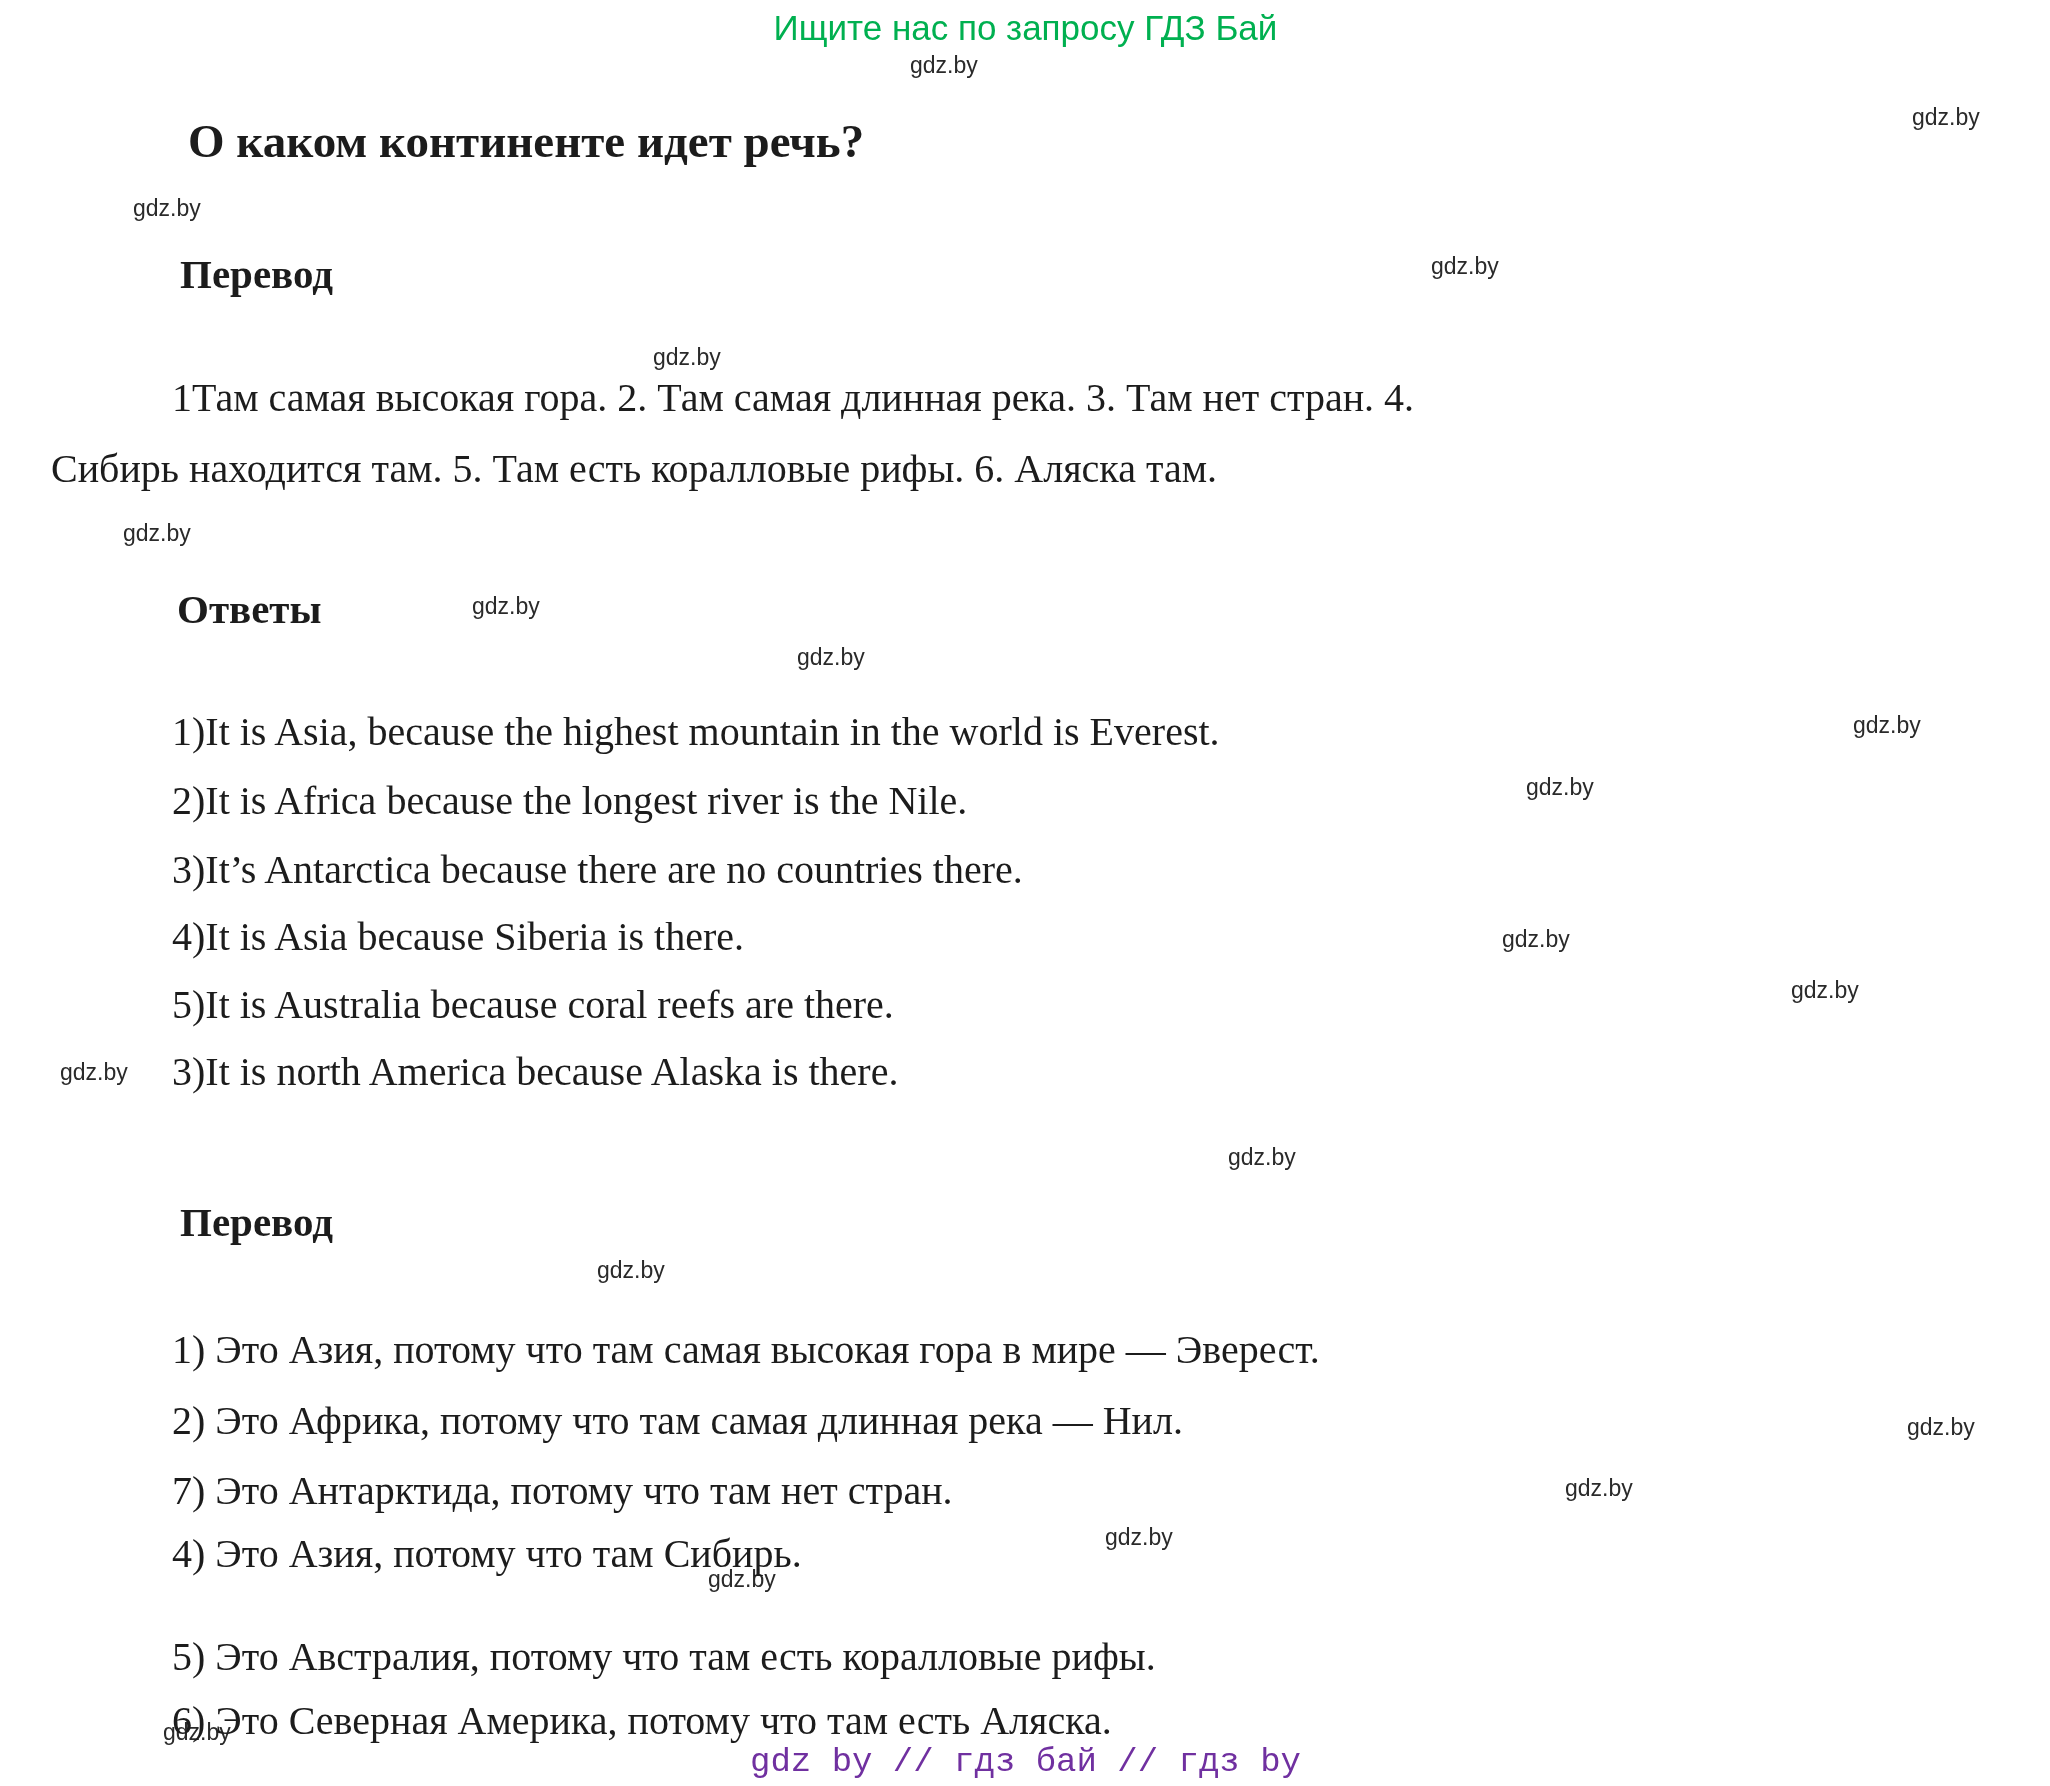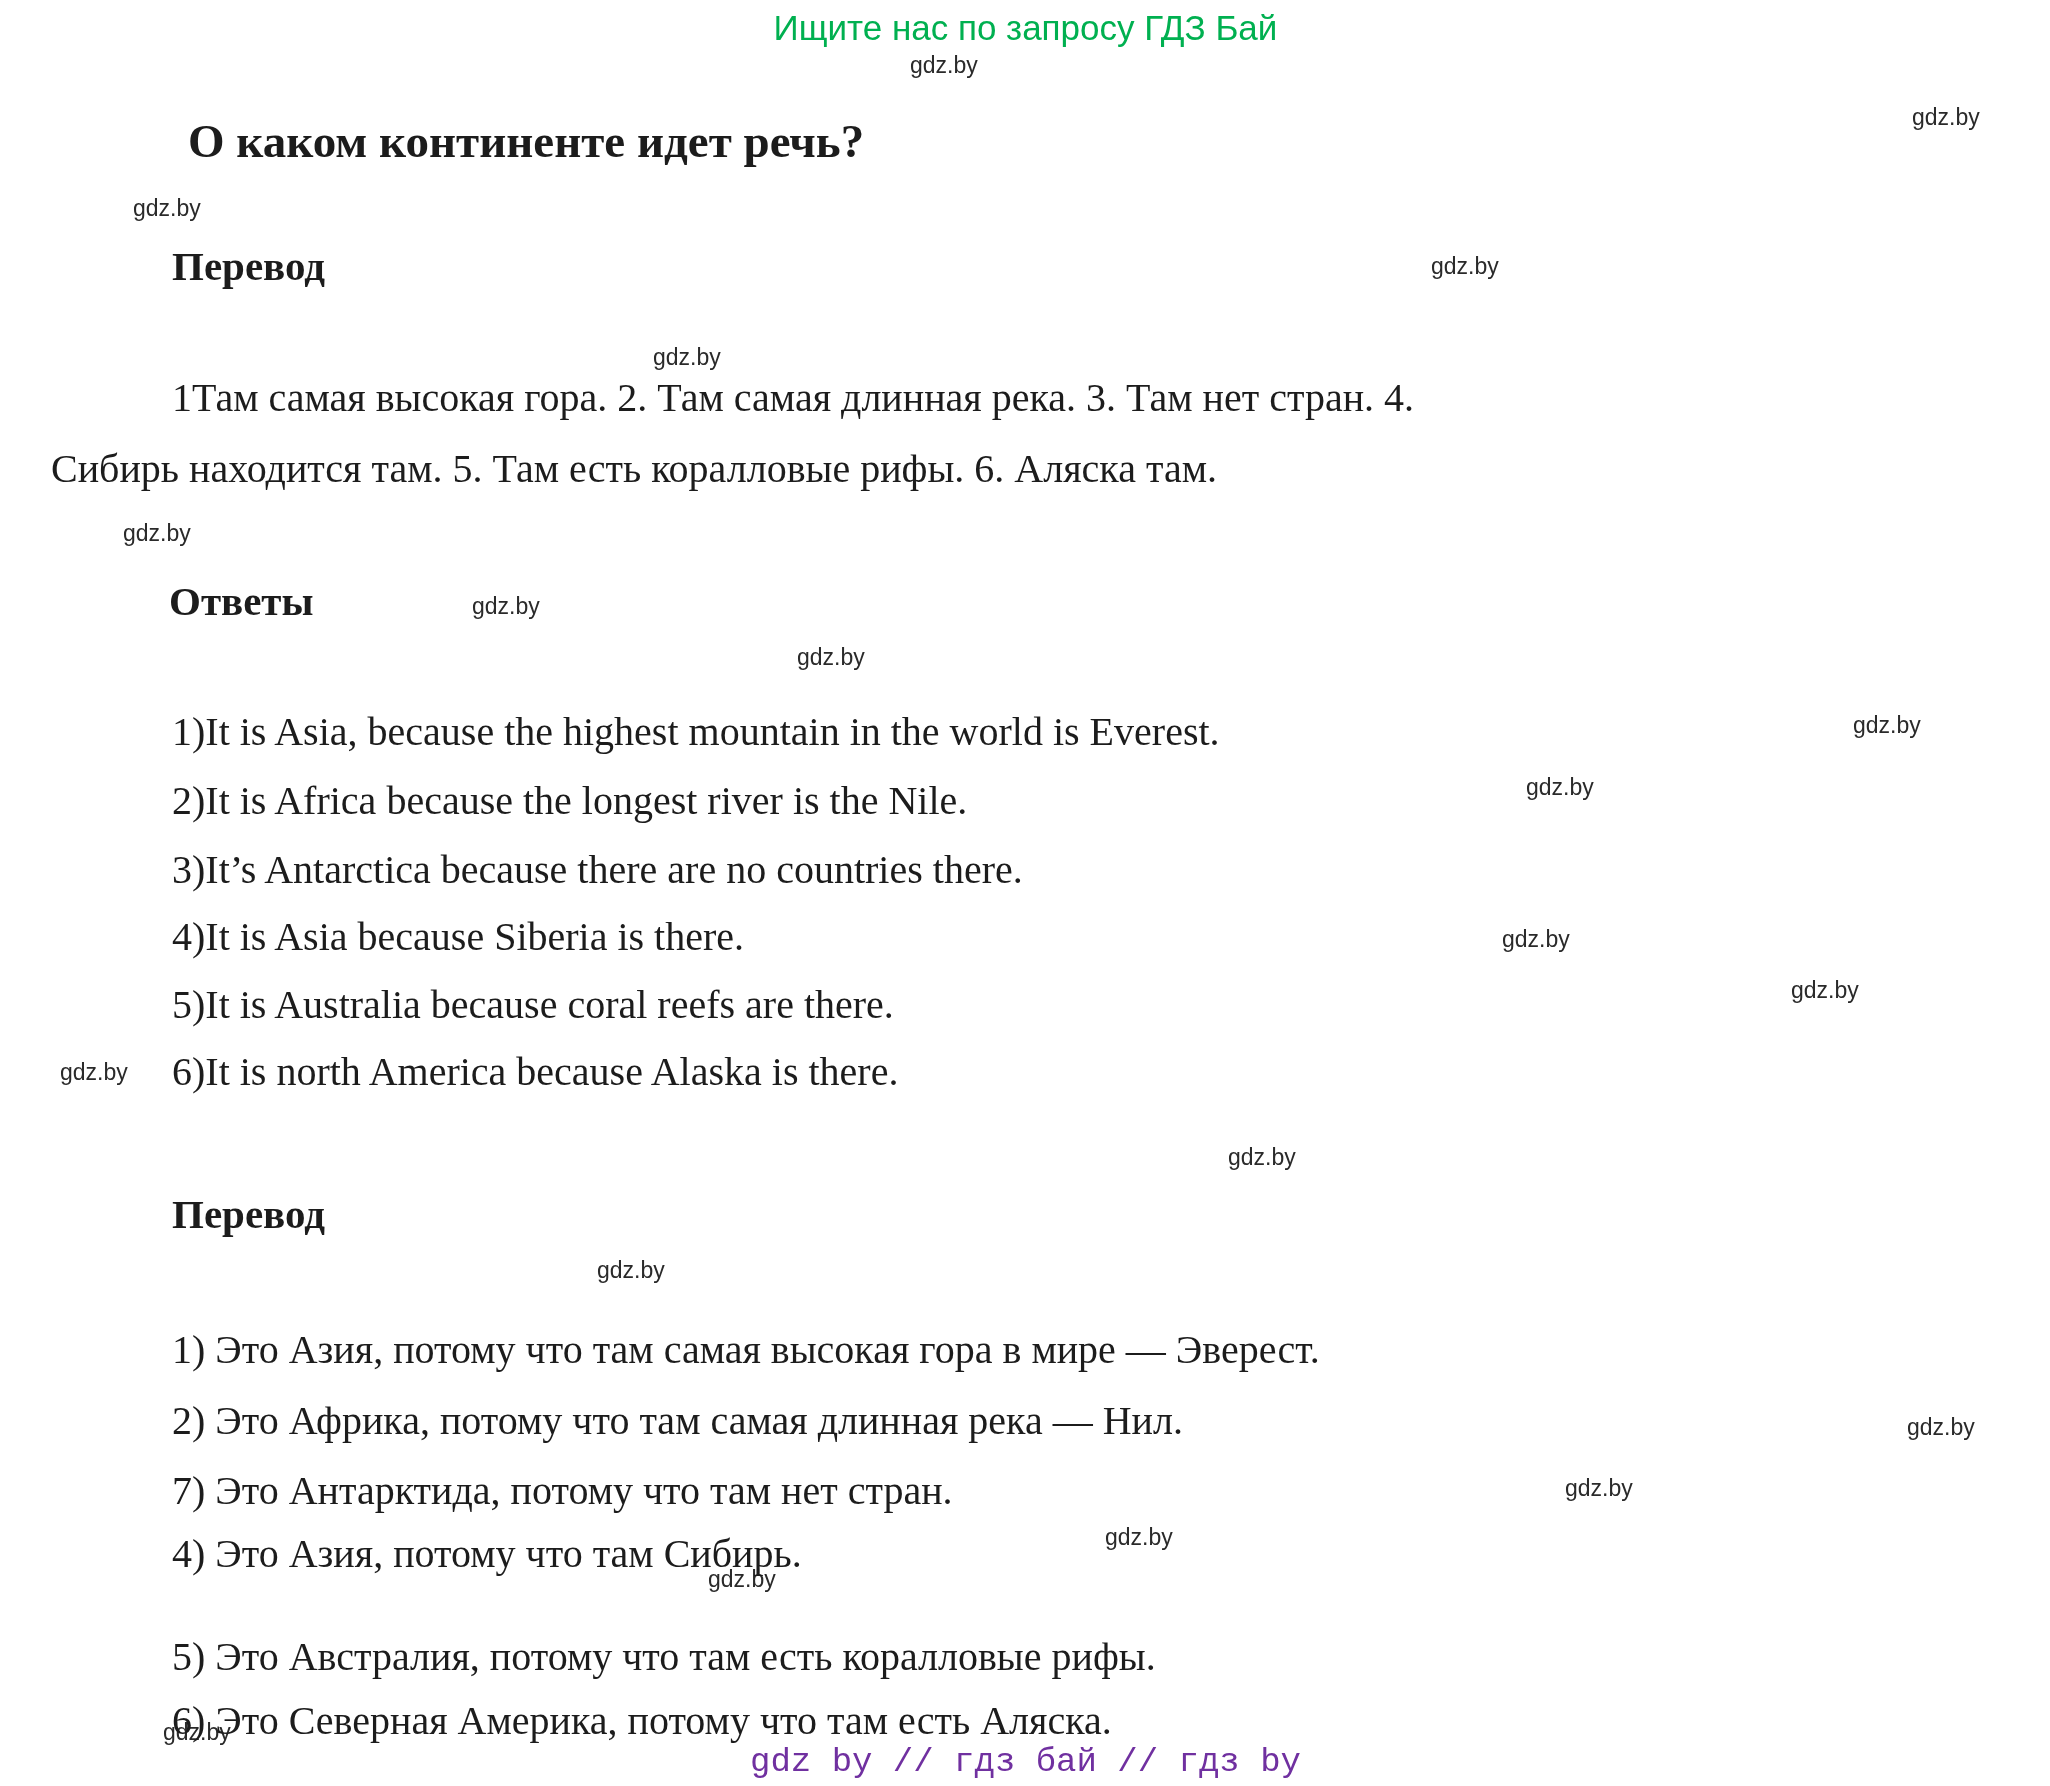--- a/index.html
+++ b/index.html
@@ -36,21 +36,21 @@
   .title{
     position:absolute;
     left:172px; top:98px;
     margin:16px;
     font-size:47px;
     font-weight:bold;
     white-space:nowrap;
   }
   .subhead{
     position:absolute;
-    margin:0;
+    margin:8px;
     font-size:41px;
     font-weight:bold;
     white-space:nowrap;
   }
   .bodyline{
     position:absolute;
     font-size:40px;
     white-space:nowrap;
   }
   .footer{
@@ -97,21 +97,21 @@
   <div class="bodyline" style="left:172px;top:374px">1Там самая высокая гора. 2. Там самая длинная река. 3. Там нет стран. 4.</div>
   <div class="bodyline" style="left:51px;top:445px">Сибирь находится там. 5. Там есть коралловые рифы. 6. Аляска там.</div>
 
   <h2 class="subhead" style="left:169px;top:577px">Ответы</h2>
 
   <div class="bodyline" style="left:172px;top:708px">1)It is Asia, because the highest mountain in the world is Everest.</div>
   <div class="bodyline" style="left:172px;top:777px">2)It is Africa because the longest river is the Nile.</div>
   <div class="bodyline" style="left:172px;top:846px">3)It’s Antarctica because there are no countries there.</div>
   <div class="bodyline" style="left:172px;top:913px">4)It is Asia because Siberia is there.</div>
   <div class="bodyline" style="left:172px;top:981px">5)It is Australia because coral reefs are there.</div>
-  <div class="bodyline" style="left:172px;top:1048px">6)It is north America because Alaska is there.</div>
+  <div class="bodyline" style="left:172px;top:1048px">3)It is north America because Alaska is there.</div>
 
   <h2 class="subhead" style="left:172px;top:1190px">Перевод</h2>
 
   <div class="bodyline" style="left:172px;top:1326px">1) Это Азия, потому что там самая высокая гора в мире — Эверест.</div>
   <div class="bodyline" style="left:172px;top:1397px">2) Это Африка, потому что там самая длинная река — Нил.</div>
   <div class="bodyline" style="left:172px;top:1467px">7) Это Антарктида, потому что там нет стран.</div>
   <div class="bodyline" style="left:172px;top:1530px">4) Это Азия, потому что там Сибирь.</div>
   <div class="bodyline" style="left:172px;top:1633px">5) Это Австралия, потому что там есть коралловые рифы.</div>
   <div class="bodyline" style="left:172px;top:1697px">6) Это Северная Америка, потому что там есть Аляска.</div>
 

